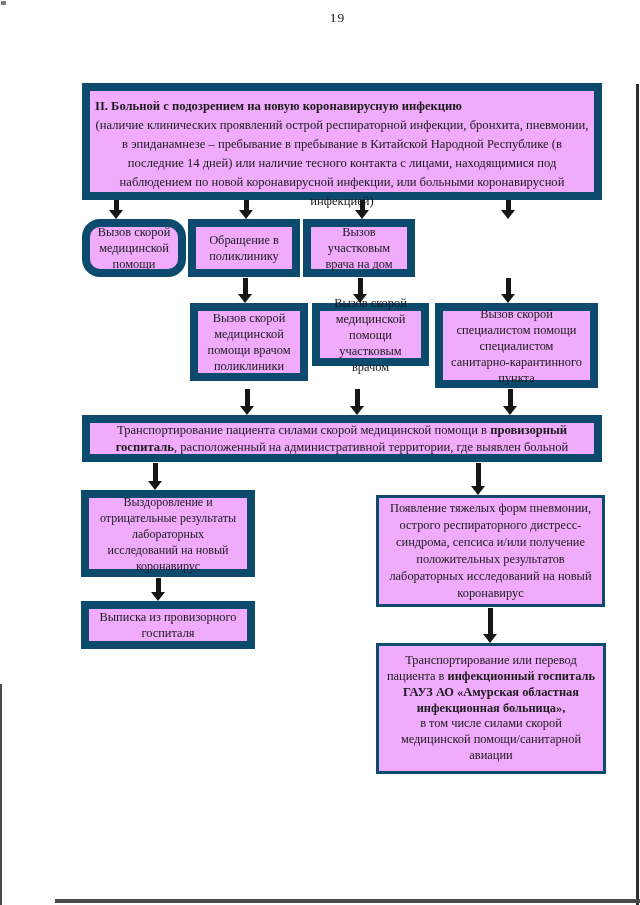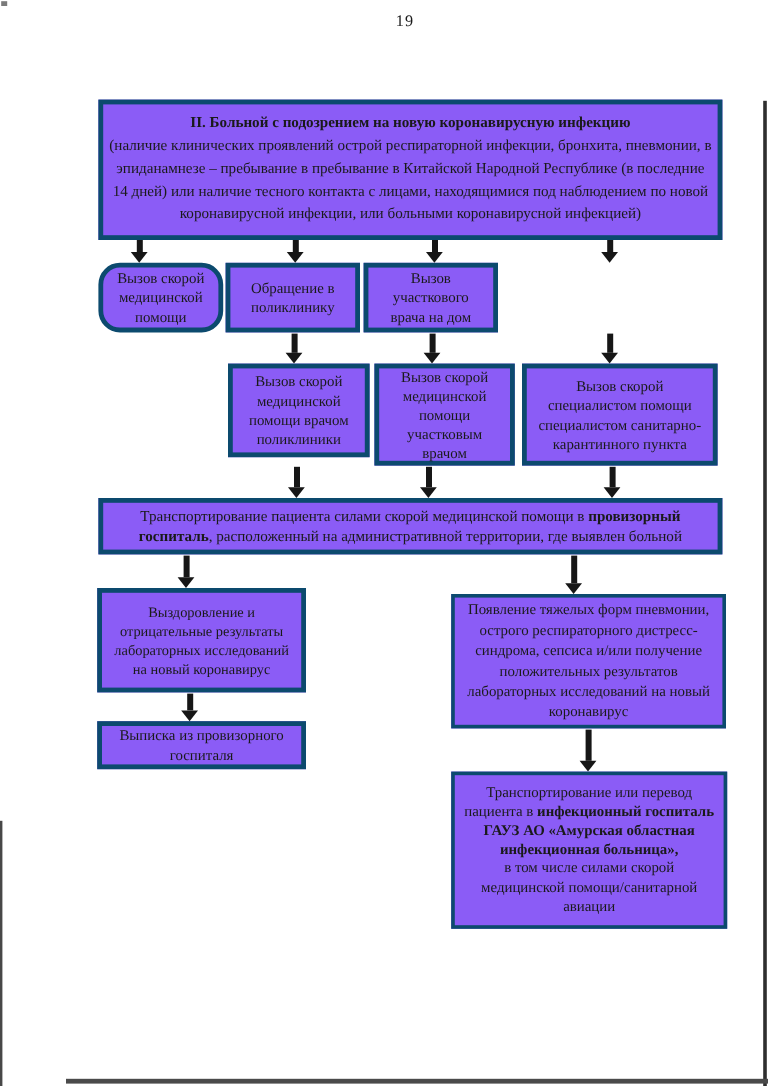--- a/index.html
+++ b/index.html
@@ -12,39 +12,39 @@
     color:#1a1a1a;
     overflow:hidden;
   }
   .pageno{
     position:absolute;left:0;top:10px;width:675px;
     text-align:center;font-size:13.5px;letter-spacing:1px;
   }
   .box{
     position:absolute;
     box-sizing:border-box;
-    border:4px solid #0c4a6e;
-    background:#8b5cf6;
+    border:8px solid #0c4a6e;
+    background:#f0abfc;
     display:flex;flex-direction:column;
-    align-items:center;justify-content:center;
+    align-items:flex-start;justify-content:center;
     text-align:center;
     font-size:12.4px;line-height:16px;
   }
   .bold{font-weight:bold;}
   
   #titleBox{left:82px;top:83px;width:520px;height:117px;justify-content:flex-start;padding:6px 5px 0 5px;line-height:19px;font-size:12.6px;}
   #titleBox .heading{font-weight:bold;}
   
   #boxA{left:82px;top:219px;width:104px;height:58px;border-radius:18px;}
   #boxB{left:188px;top:219px;width:112px;height:58px;}
   #boxC{left:303px;top:219px;width:112px;height:58px;padding:0 10px;}
   #boxD{left:418px;top:219px;width:184px;height:58px;padding:0 10px;}
   
   #boxE{left:190px;top:303px;width:118px;height:78px;padding:0 6px;}
-  #boxF{left:312px;top:303px;width:117px;height:85px;padding:0 6px;}
+  #boxF{left:312px;top:303px;width:117px;height:63px;padding:0 6px;}
   #boxG{left:435px;top:303px;width:163px;height:85px;padding:0 6px;}
   
   #boxWide{left:82px;top:415px;width:520px;height:47px;padding:0 6px;line-height:17px;font-size:12.6px;display:block;}
   #boxWide .inner{display:flex;align-items:center;justify-content:center;height:100%;}
   #boxWide p{margin:0;text-align:center;}
   
   #boxH{left:81px;top:490px;width:174px;height:87px;padding:0 8px;font-size:12px;}
   #boxI{left:81px;top:601px;width:174px;height:39px;padding:16px 6px;}
   
   #boxJ{left:376px;top:495px;width:229px;height:112px;border-width:3px;padding:0 5px;line-height:17px;}
@@ -75,21 +75,21 @@
 
   <div class="pageno">19</div>
 
   <div class="box" id="titleBox">
     <div class="heading">II. Больной с подозрением на новую коронавирусную инфекцию</div>
     <div class="bodytxt">(наличие клинических проявлений острой респираторной инфекции, бронхита, пневмонии, в эпиданамнезе – пребывание в пребывание в Китайской Народной Республике (в последние 14 дней) или наличие тесного контакта с лицами, находящимися под наблюдением по новой коронавирусной инфекции, или больными коронавирусной инфекцией)</div>
   </div>
 
   <div class="box" id="boxA">Вызов скорой медицинской помощи</div>
   <div class="box" id="boxB">Обращение в поликлинику</div>
-  <div class="box" id="boxC">Вызов участкового врача на дом</div>
+  <div class="box" id="boxC">Вызов участковым врача на дом</div>
 
   <div class="box" id="boxE">Вызов скорой медицинской помощи врачом поликлиники</div>
   <div class="box" id="boxF">Вызов скорой медицинской помощи участковым врачом</div>
   <div class="box" id="boxG">Вызов скорой специалистом помощи специалистом санитарно-карантинного пункта</div>
 
   <div class="box" id="boxWide">
     <div class="inner">
         <p><span>Транспортирование пациента силами скорой медицинской помощи в </span><span class="bold">провизорный госпиталь</span><span>, расположенный на административной территории, где выявлен больной</span></p>
       </div>
   </div>

